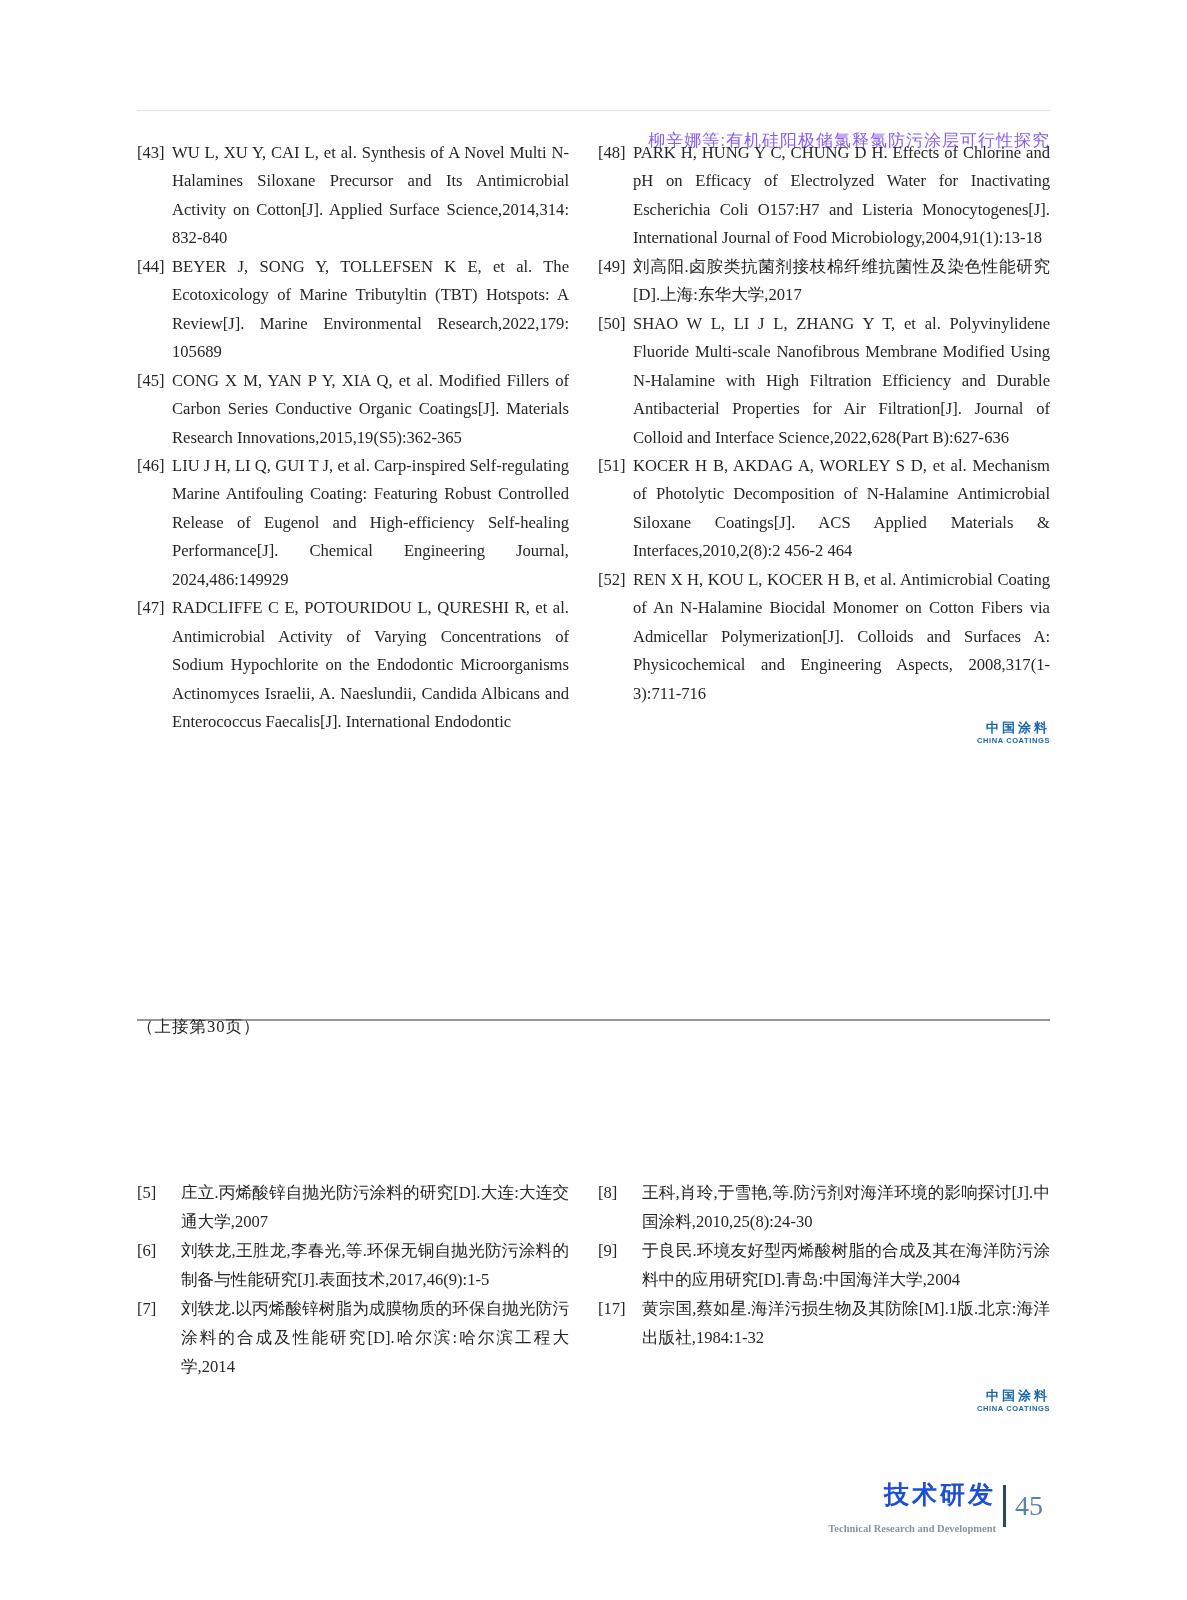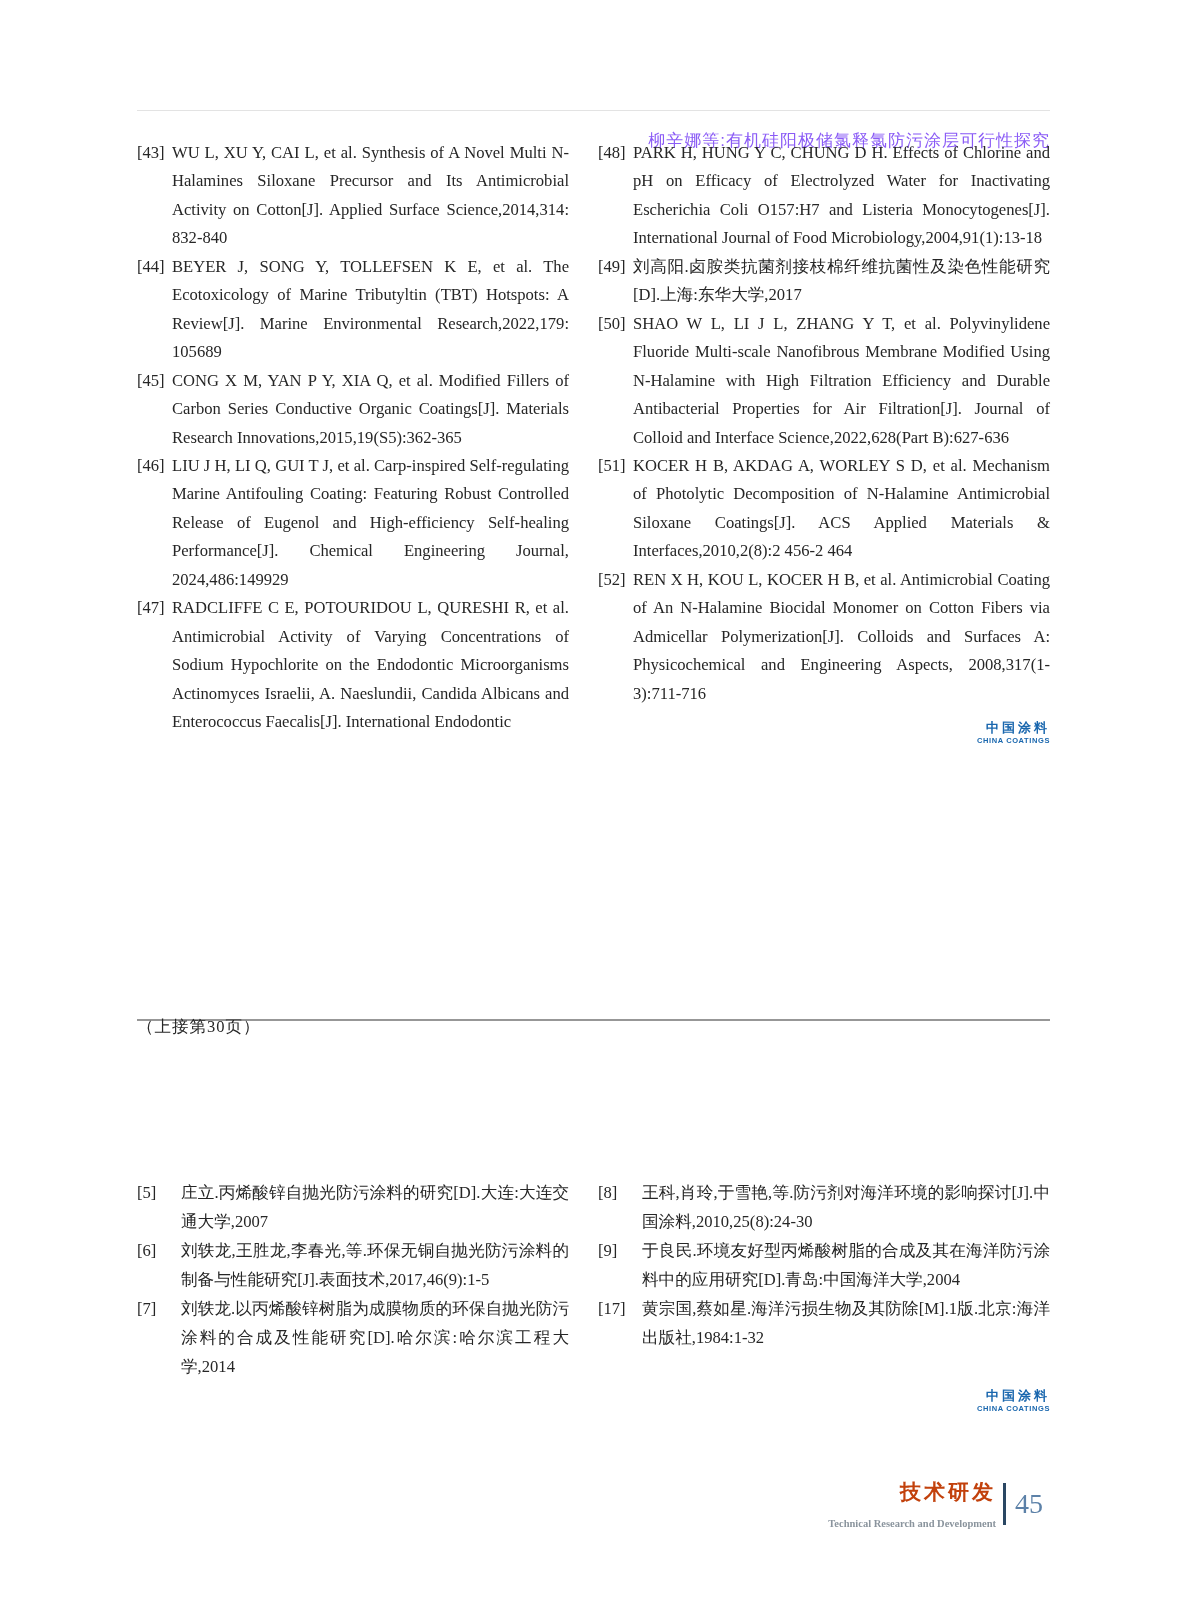--- a/index.html
+++ b/index.html
@@ -46,21 +46,21 @@
   .continuation-note {
     position:absolute; top:1016px; left:137px;
     font-size:16.5px; letter-spacing:1px; color:#262626;
   }
   .footer {
     position:absolute; top:1478px; left:137px; width:906px;
     display:flex; justify-content:flex-end; align-items:center;
   }
   .footer-text { text-align:right; }
   .footer-cn {
-    font-size:21px; font-weight:bold; color:#c2410c; letter-spacing:3px;
+    font-size:25px; font-weight:bold; color:#1d4ed8; letter-spacing:3px;
     font-family:"Liberation Sans","DejaVu Sans",sans-serif;
   }
   .footer-en {
     font-size:10.5px; font-weight:bold; color:#8a949d; margin-top:12px;
     font-family:"Liberation Serif","DejaVu Serif",serif;
   }
   .footer-bar {
     width:3px; height:42px; background:#2a4763;
     margin-left:7px; margin-right:9px; flex:none;
   }

